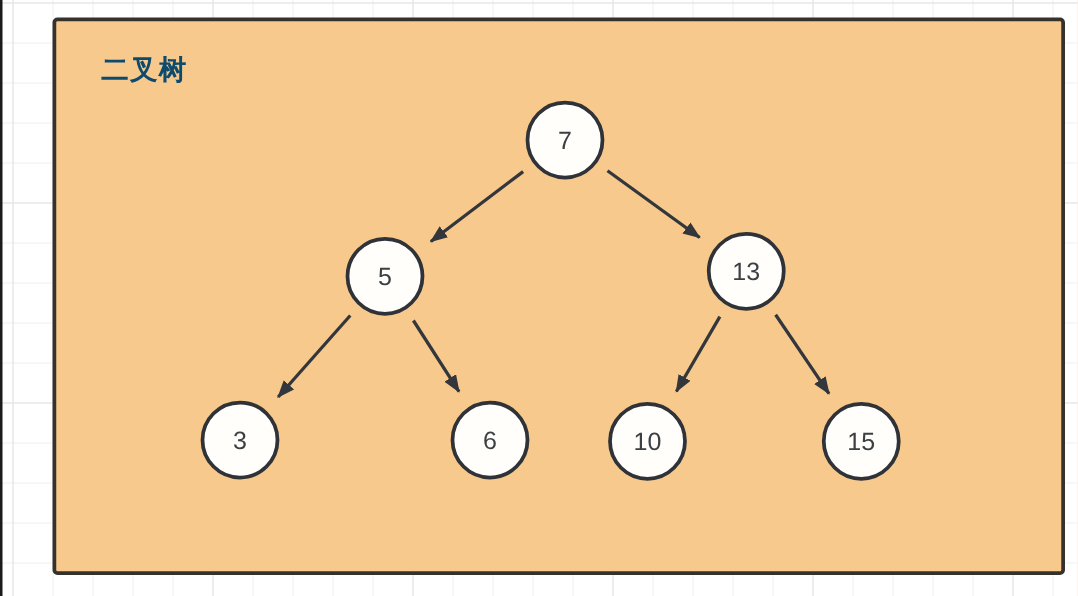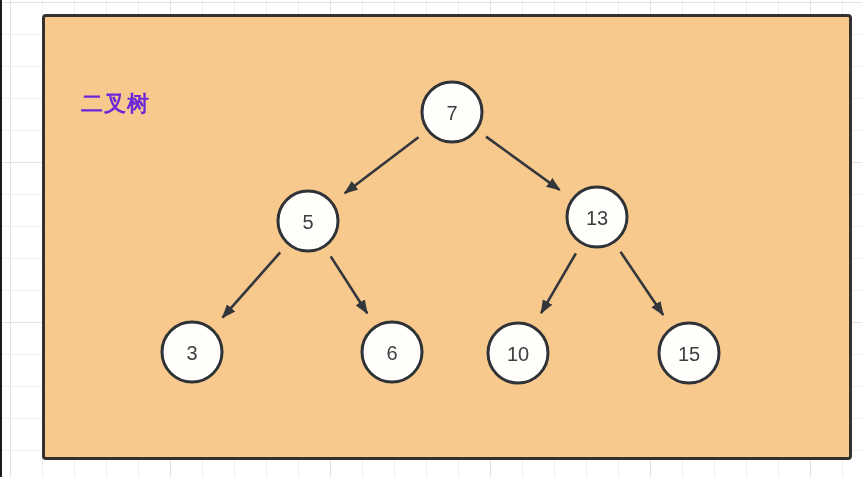--- a/index.html
+++ b/index.html
@@ -63,21 +63,21 @@
 </style>
 </head>
 <body>
 
 <div class="stage" style="--edge-color: #1b1b1b; --canvas-bg: #ffffff; --grid-minor: #efefef; --grid-major: #e2e2e2;">
   <div class="window-edge"></div>
 
   <div class="canvas">
 
     <div class="shape-rect" id="container-rect" style="left: 42px; top: 14px; width: 810px; height: 446px; background: rgb(248, 201, 141); border-width: 3px; border-color: rgb(53, 50, 45); border-radius: 4px;">
-      <div class="diagram-title" style="color: #6d28d9; margin-top: 48px;">二叉树</div>
+      <div class="diagram-title" style="color: #0c4a6e;">二叉树</div>
     </div>
 
     <svg class="tree" id="tree-svg" width="862" height="477" viewBox="0 0 862 477">
       <defs>
         <marker id="arrowhead" markerUnits="userSpaceOnUse" markerWidth="16" markerHeight="14" refX="13" refY="5.5" orient="auto">
           <path id="arrowhead-path" d="M0,0 L14,5.5 L0,11 Z" fill="#33363B"></path>
         </marker>
       </defs>
       <g id="edges-layer">
           <line x1="418.5" y1="137.3" x2="344.7" y2="193.2" stroke="#33363B" stroke-width="2.6" marker-end="url(#arrowhead)"></line>

